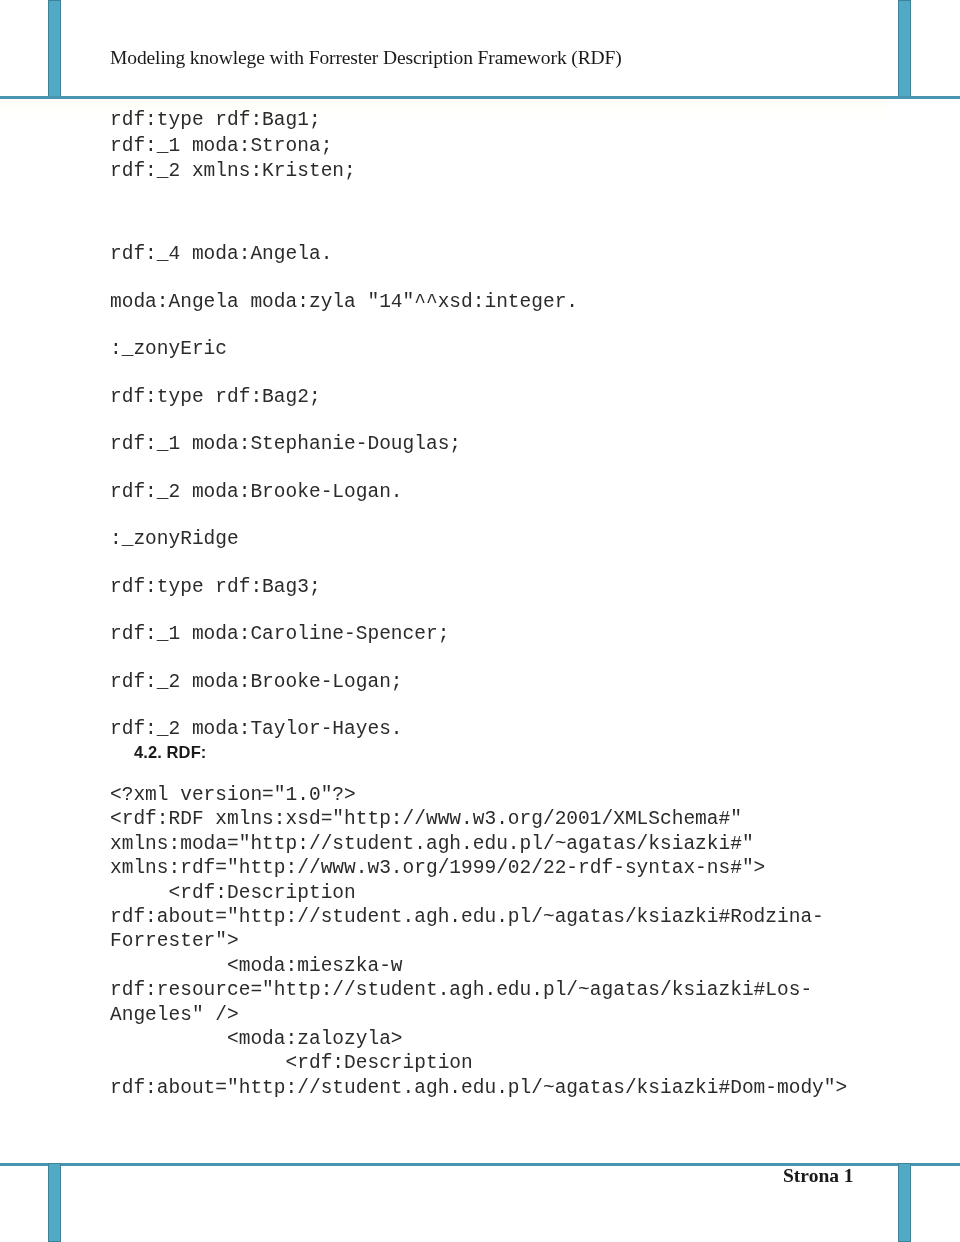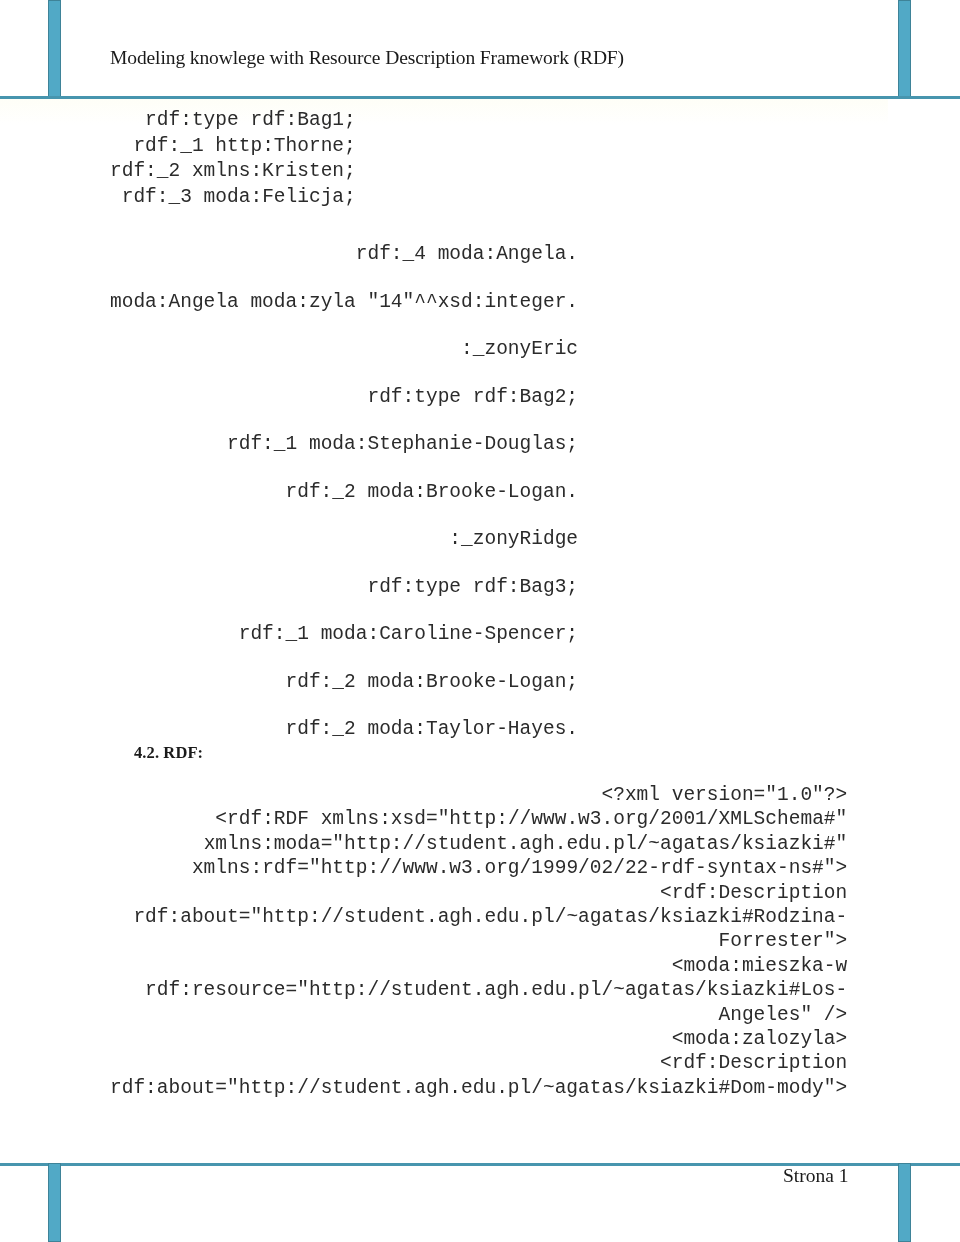--- a/index.html
+++ b/index.html
@@ -54,21 +54,20 @@
   }
 
   
   #page-body {
     position: absolute;
     left: 0;
     top: 99px;
     width: 888px;
     height: 1060px;
     background: linear-gradient(to bottom, #fefef7 0px, #ffffff 26px, #ffffff 100%);
-    text-align: right;
   }
 
   
   .code-block {
     position: absolute;
     left: 110px;
     font-family: "Liberation Mono", "DejaVu Sans Mono", monospace;
     font-size: 19.5px;
     color: #2b2b2b;
     white-space: pre;
@@ -79,21 +78,21 @@
   
   #turtle-tight { top: 9px; line-height: 25.5px; }
   
   #turtle-loose { top: 132px; line-height: 47.5px; }
 
   
   #section-heading {
     position: absolute;
     left: 134px;
     top: 644px;
-    font-family: Liberation Serif, serif;
+    font-family: Liberation Sans, sans-serif;
     font-size: 16.5px;
     font-weight: bold;
     color: #1a1a1a;
     letter-spacing: 0.1px;
   }
 
   
   #xml-block {
     position: absolute;
     left: 110px;
@@ -105,20 +104,21 @@
     white-space: pre;
   }
 
   
   #footer {
     position: absolute;
     left: 0;
     top: 1159px;
     width: 812px;
     height: 83px;
+    font-weight: bold;
   }
   #footer-rule {
     position: absolute;
     left: 0;
     top: 4px;
     width: 960px;
     height: 3px;
     background: #4795AE;
   }
   .ftr-bar {
@@ -143,26 +143,26 @@
     white-space: nowrap;
   }
 </style>
 </head>
 <body>
 
 <div id="header">
   <div class="hdr-bar" id="hdr-bar-left"></div>
   <div class="hdr-bar" id="hdr-bar-right"></div>
   <div id="header-rule"></div>
-  <div id="doc-title">Modeling knowlege with Resource Description Framework (RDF)</div>
+  <div id="doc-title">Modeling knowlege with Forrester Description Framework (RDF)</div>
 </div>
 
 <div id="page-body">
 
-  <div class="code-block" id="turtle-tight"><div class="code-line">rdf:type rdf:Bag1;</div><div class="code-line">rdf:_1 http:Thorne;</div><div class="code-line">rdf:_2 xmlns:Kristen;</div><div class="code-line">rdf:_3 moda:Felicja;</div></div>
+  <div class="code-block" id="turtle-tight"><div class="code-line">rdf:type rdf:Bag1;</div><div class="code-line">rdf:_1 moda:Strona;</div><div class="code-line">rdf:_2 xmlns:Kristen;</div></div>
 
   <div class="code-block" id="turtle-loose"><div class="code-line">rdf:_4 moda:Angela.</div><div class="code-line">moda:Angela moda:zyla "14"^^xsd:integer.</div><div class="code-line">:_zonyEric</div><div class="code-line">rdf:type rdf:Bag2;</div><div class="code-line">rdf:_1 moda:Stephanie-Douglas;</div><div class="code-line">rdf:_2 moda:Brooke-Logan.</div><div class="code-line">:_zonyRidge</div><div class="code-line">rdf:type rdf:Bag3;</div><div class="code-line">rdf:_1 moda:Caroline-Spencer;</div><div class="code-line">rdf:_2 moda:Brooke-Logan;</div><div class="code-line">rdf:_2 moda:Taylor-Hayes.</div></div>
 
   <div id="section-heading">4.2. RDF:</div>
 
   <div id="xml-block"><div class="code-line">&lt;?xml version="1.0"?&gt;</div><div class="code-line">&lt;rdf:RDF xmlns:xsd="http://www.w3.org/2001/XMLSchema#"</div><div class="code-line">xmlns:moda="http://student.agh.edu.pl/~agatas/ksiazki#"</div><div class="code-line">xmlns:rdf="http://www.w3.org/1999/02/22-rdf-syntax-ns#"&gt;</div><div class="code-line">     &lt;rdf:Description</div><div class="code-line">rdf:about="http://student.agh.edu.pl/~agatas/ksiazki#Rodzina-</div><div class="code-line">Forrester"&gt;</div><div class="code-line">          &lt;moda:mieszka-w</div><div class="code-line">rdf:resource="http://student.agh.edu.pl/~agatas/ksiazki#Los-</div><div class="code-line">Angeles" /&gt;</div><div class="code-line">          &lt;moda:zalozyla&gt;</div><div class="code-line">               &lt;rdf:Description</div><div class="code-line">rdf:about="http://student.agh.edu.pl/~agatas/ksiazki#Dom-mody"&gt;</div></div>
 
 </div>
 
 <div id="footer">

